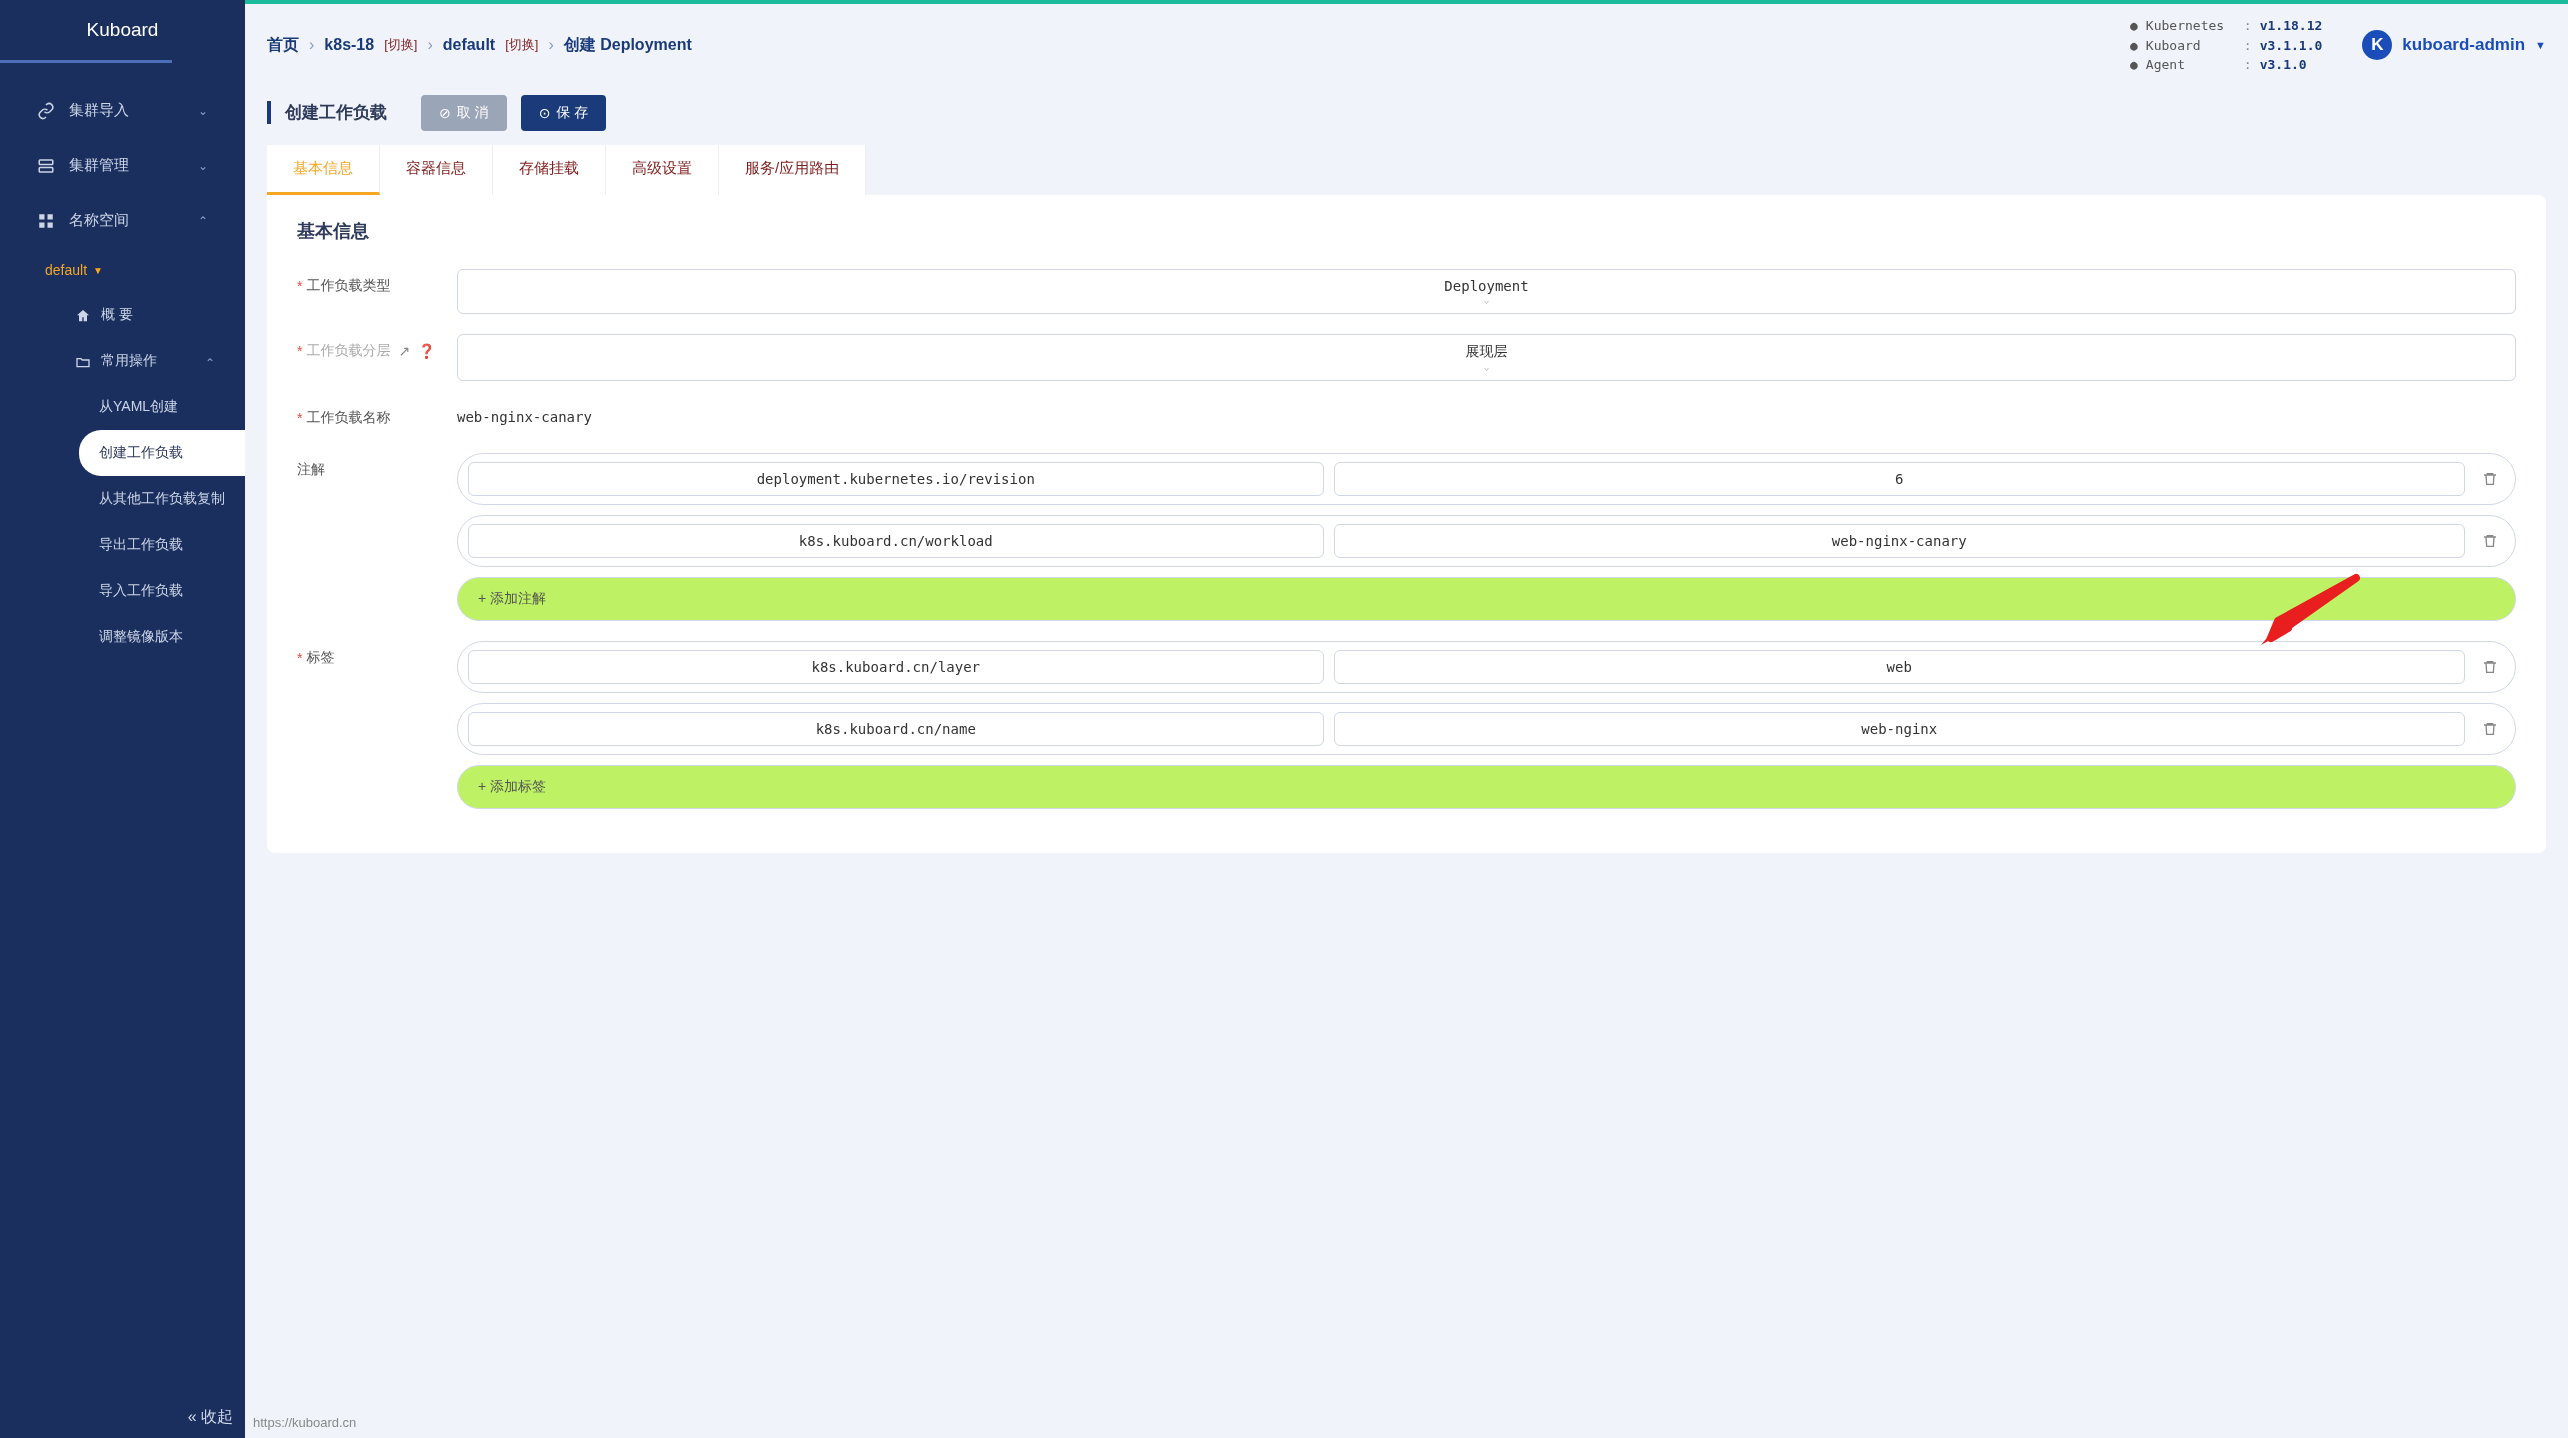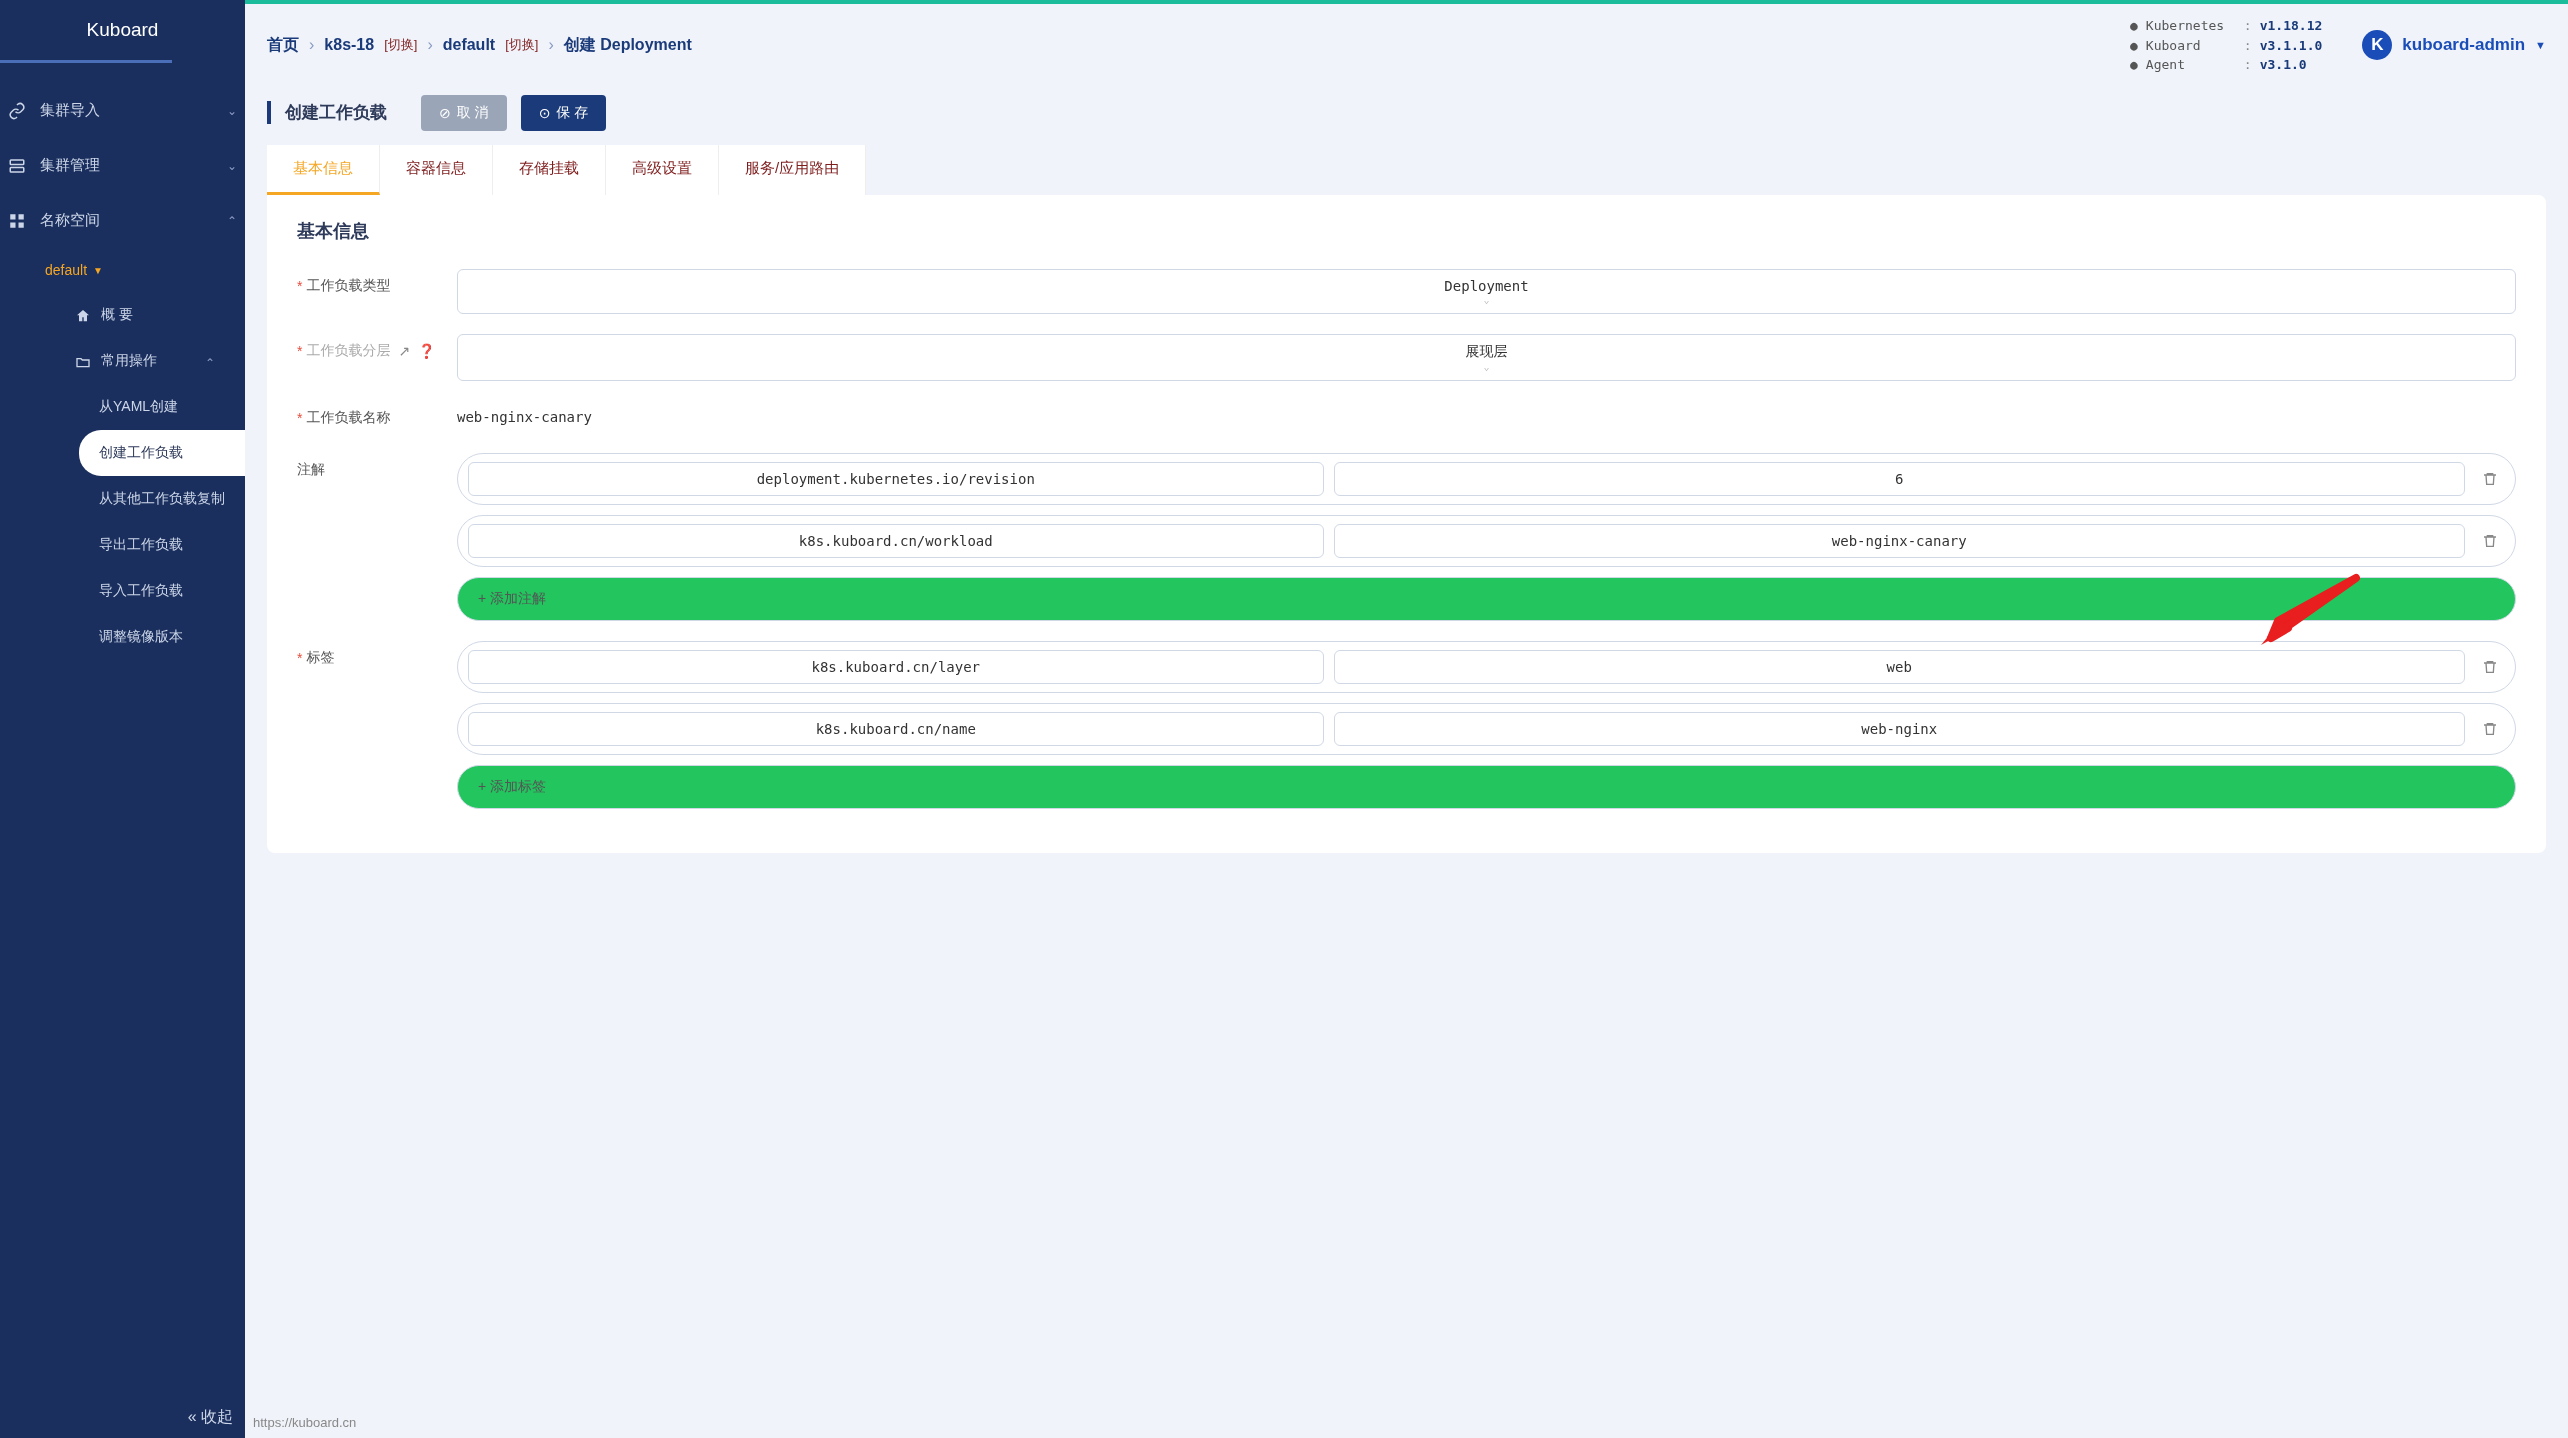--- a/index.html
+++ b/index.html
@@ -4,21 +4,21 @@
 <style>
 * { box-sizing: border-box; margin: 0; padding: 0; }
 body { font-family: -apple-system, BlinkMacSystemFont, "Segoe UI", sans-serif; background: #f0f2f5; overflow: hidden; }
 .app { display: flex; height: 100vh; }
 
 .sidebar { width: 245px; background: #1a2f5e; color: #fff; display: flex; flex-direction: column; position: relative; }
 .sidebar-logo { height: 60px; display: flex; align-items: center; justify-content: center; font-size: 19px; }
 .sidebar-progress { height: 3px; background: #1a2f5e; }
 .sidebar-progress-bar { width: 70%; height: 100%; background: #4a6fb8; }
 .sidebar-nav { flex: 1; overflow-y: auto; padding-top: 20px; }
-.nav-item { display: flex; align-items: center; padding: 18px 8px; cursor: pointer; color: #cdd6e8; font-size: 15px; }
+.nav-item { display: flex; align-items: center; padding: 18px 37px; cursor: pointer; color: #cdd6e8; font-size: 15px; }
 .nav-item .icon { width: 18px; height: 18px; margin-right: 14px; display: inline-flex; align-items: center; justify-content: center; }
 .nav-item .chev { margin-left: auto; font-size: 12px; color: #8a9bc4; }
 .nav-sub { padding-left: 45px; }
 .nav-sub-item { padding: 14px 20px 14px 0; color: #cdd6e8; font-size: 14px; cursor: pointer; }
 .nav-sub-item.active { background: #fff; color: #2e3a5a; border-radius: 22px 0 0 22px; padding-left: 20px; margin-left: -20px; position: relative; }
 .nav-sub-item.selected { color: #f5a623; display: flex; align-items: center; }
 .nav-sub-item .dd-chev { margin-left: 6px; font-size: 10px; }
 .nav-sub-item.indent { padding-left: 30px; display: flex; align-items: flex-end; }
 .nav-sub-item.indent .sicon { width: 16px; height: 16px; margin-right: 10px; display: inline-flex; align-items: center; justify-content: center; }
 .nav-sub-item.indent .chev { margin-left: auto; margin-right: 10px; font-size: 12px; color: #8a9bc4; }
@@ -60,21 +60,21 @@
 .form-label .req { color: #e74c3c; }
 .form-label .help { margin-left: 4px; color: #888; }
 .form-control { flex: 1; }
 .select { width: 100%; border: 1px solid #d0d8e6; border-radius: 6px; padding: 8px 14px; font-size: 14px; font-family: ui-monospace, monospace; color: #333; display: flex; align-items: center; justify-content: space-between; cursor: pointer; flex-direction: column; }
 .select .chev { color: #bbb; font-size: 10px; }
 .static-text { font-size: 14px; color: #333; padding: 8px 0; font-family: ui-monospace, monospace; }
 .kv-group { border: 1px solid #d0d8e6; border-radius: 28px; padding: 8px 10px; display: flex; gap: 10px; align-items: center; margin-bottom: 10px; }
 .kv-input { flex: 1; border: 1px solid #d0d8e6; border-radius: 6px; padding: 8px 12px; font-size: 14px; font-family: ui-monospace, monospace; color: #333; text-align: center; }
 .kv-key { flex: 0 0 42%; }
 .kv-del { width: 30px; height: 30px; display: flex; align-items: center; justify-content: center; cursor: pointer; color: #888; }
-.kv-add { border: 1px solid #d0d8e6; border-radius: 28px; padding: 12px 20px; background: #22c55e; color: #555; font-size: 14px; cursor: pointer; }
+.kv-add { border: 1px solid #d0d8e6; border-radius: 28px; padding: 12px 20px; background: #bef264; color: #555; font-size: 14px; cursor: pointer; }
 .arrow-anno { position: absolute; pointer-events: none; }
 .footer-url { padding: 8px; font-size: 13px; color: #888; }
 
 svg { display: block; }
 </style>
 </head>
 <body>
 
 <div class="app">
 

